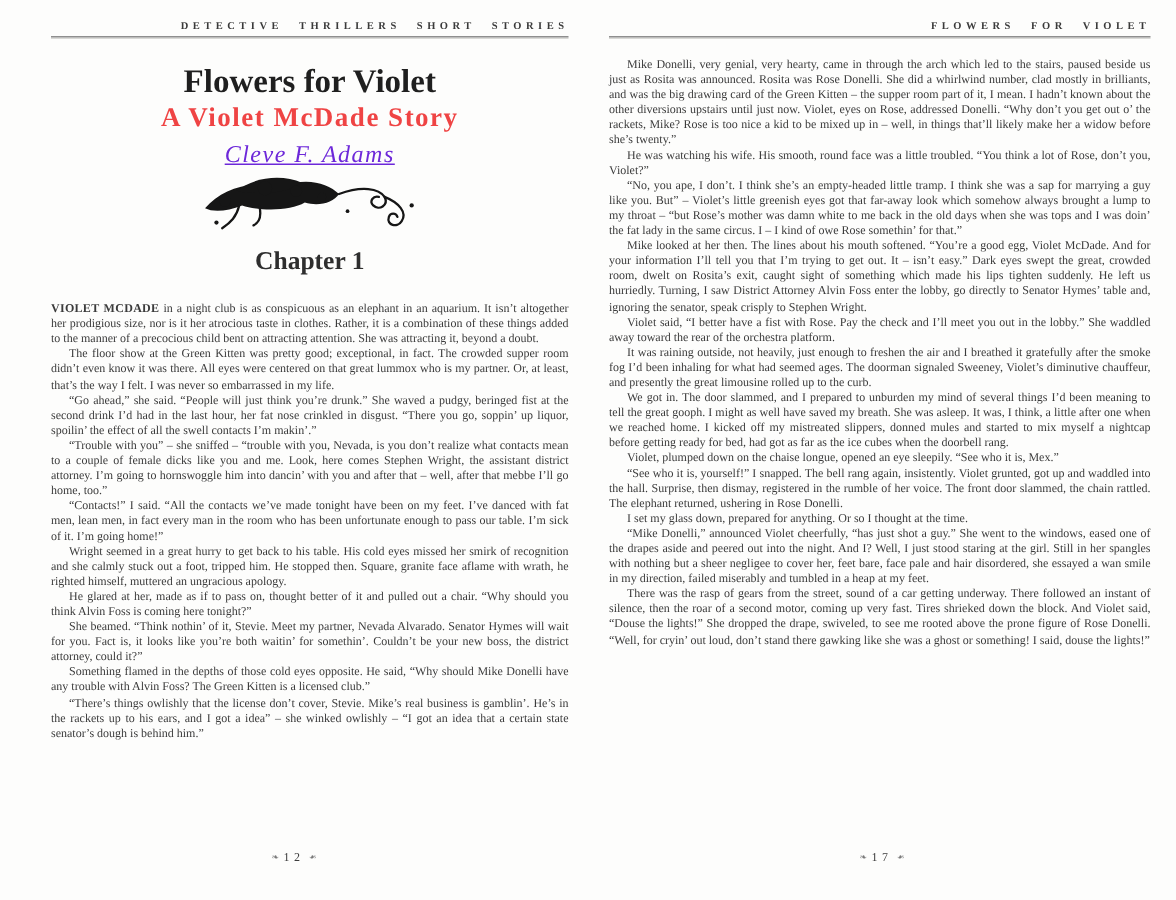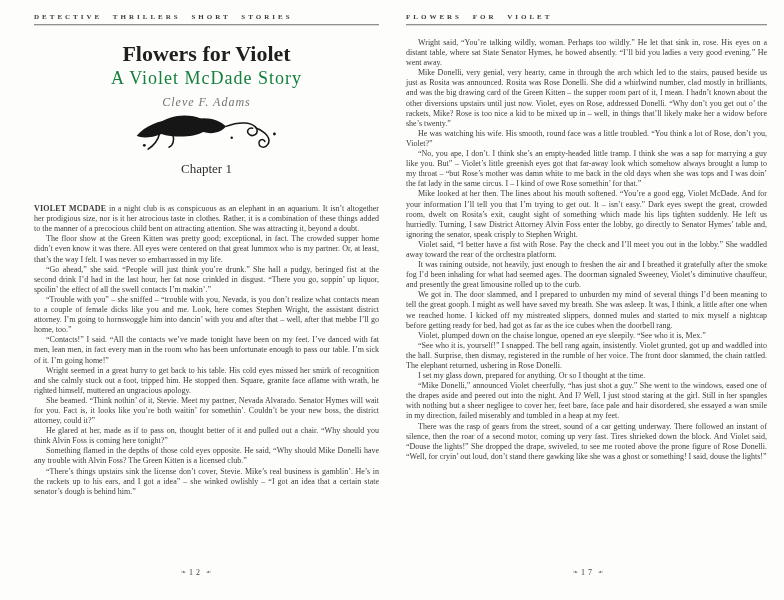--- a/index.html
+++ b/index.html
@@ -7,37 +7,37 @@
     width:784px;height:600px;background:#fdfdfc;overflow:hidden;
     font-family:"Liberation Serif","DejaVu Serif",serif;
     -webkit-font-smoothing:antialiased;
   }
   .spread{display:flex;width:784px;height:600px;}
   .page{position:relative;width:392px;height:600px;background:#fdfdfc;box-sizing:border-box;overflow:hidden;}
   .page-left{padding:0 13px 0 34px;}
   .page-right{padding:0 17px 0 14px;}
 
   
-  .running-head{padding-top:13px;text-align:left;}
+  .running-head{padding-top:13px;text-align:right;}
   .running-head .head-text{
     font-size:7px;font-weight:bold;color:#3a3a3a;
     letter-spacing:3px;word-spacing:6px;white-space:nowrap;
   }
   .head-rule{margin-top:3px;height:1px;background:#8f8f8f;box-shadow:0 1px 0 #d9d9d6;}
 
   
   .title-block{text-align:center;}
   .story-title{margin:16px 0 0 0;font-size:22px;line-height:1.15;font-weight:bold;color:#1f1f1f;}
-  .story-subtitle{margin:3px 0 0 0;font-size:18px;line-height:1.1;font-weight:normal;color:#15803d;letter-spacing:1px;}
-  .story-author{margin:6px 0 0 0;font-size:12px;font-style:italic;color:#737373;letter-spacing:1px;}
+  .story-subtitle{margin:3px 0 0 0;font-size:18px;line-height:1.1;font-weight:bold;color:#ef4444;letter-spacing:1px;}
+  .story-author{margin:6px 0 0 0;font-size:16px;font-style:italic;color:#6d28d9;letter-spacing:1px;text-decoration:underline;}
   .ornament-wrap{margin-top:3px;height:42px;}
-  .chapter-heading{margin:6px 0 0 0;font-size:13px;font-weight:normal;color:#2e2e2e;}
+  .chapter-heading{margin:6px 0 0 0;font-size:17px;font-weight:bold;color:#2e2e2e;}
 
   
-  .body-text{margin-top:27px;font-size:8px;line-height:10.1px;color:#3b3b3b;text-align:justify;}
+  .body-text{margin-top:17px;font-size:8px;line-height:10.1px;color:#3b3b3b;text-align:justify;}
   .page-right .body-text{margin-top:13px;}
   .body-text p{margin:0;text-indent:12px;}
   .body-text p.opening{text-indent:0;}
   .body-text b.lead{font-weight:bold;letter-spacing:0.2px;}
 
   
   .folio{position:absolute;bottom:21px;left:0;right:0;text-align:center;color:#555;}
   .folio .num{font-size:8px;letter-spacing:3px;color:#3c3c3c;}
   .folio .orn{font-size:6px;color:#7a7a7a;position:relative;top:-1px;padding:0 3px;}
   .folio .orn.flip{display:inline-block;transform:scaleX(-1);}
@@ -79,46 +79,45 @@
             <circle cx="151" cy="22" r="1.5"></circle>
           </g>
         </svg>
       </div>
       <h3 class="chapter-heading">Chapter 1</h3>
     </div>
 
     <div class="body-text">
       <p class="opening"><b class="lead">VIOLET MCDADE</b><span> in a night club is as conspicuous as an elephant in an aquarium. It isn’t altogether her prodigious size, nor is it her atrocious taste in clothes. Rather, it is a combination of these things added to the manner of a precocious child bent on attracting attention. She was attracting it, beyond a doubt.</span></p>
       <div>
-          <p>The floor show at the Green Kitten was pretty good; exceptional, in fact. The crowded supper home didn’t even know it was there. All eyes were centered on that great lummox who is my partner. Or, at least, that’s the way I felt. I was never so embarrassed in my life.</p>
-          <p>“Go ahead,” she said. “People will just think you’re drunk.” She hall a pudgy, beringed fist at the second drink I’d had in the last hour, her fat nose crinkled in disgust. “There you go, soppin’ up liquor, spoilin’ the effect of all the swell contacts I’m makin’.”</p>
+          <p>The floor show at the Green Kitten was pretty good; exceptional, in fact. The crowded supper room didn’t even know it was there. All eyes were centered on that great lummox who is my partner. Or, at least, that’s the way I felt. I was never so embarrassed in my life.</p>
+          <p>“Go ahead,” she said. “People will just think you’re drunk.” She waved a pudgy, beringed fist at the second drink I’d had in the last hour, her fat nose crinkled in disgust. “There you go, soppin’ up liquor, spoilin’ the effect of all the swell contacts I’m makin’.”</p>
           <p>“Trouble with you” – she sniffed – “trouble with you, Nevada, is you don’t realize what contacts mean to a couple of female dicks like you and me. Look, here comes Stephen Wright, the assistant district attorney. I’m going to hornswoggle him into dancin’ with you and after that – well, after that mebbe I’ll go home, too.”</p>
           <p>“Contacts!” I said. “All the contacts we’ve made tonight have been on my feet. I’ve danced with fat men, lean men, in fact every man in the room who has been unfortunate enough to pass our table. I’m sick of it. I’m going home!”</p>
           <p>Wright seemed in a great hurry to get back to his table. His cold eyes missed her smirk of recognition and she calmly stuck out a foot, tripped him. He stopped then. Square, granite face aflame with wrath, he righted himself, muttered an ungracious apology.</p>
+          <p>He glared at her, made as if to pass on, thought better of it and pulled out a chair. “Why should you think Alvin Foss is coming here tonight?”</p>
           <p>She beamed. “Think nothin’ of it, Stevie. Meet my partner, Nevada Alvarado. Senator Hymes will wait for you. Fact is, it looks like you’re both waitin’ for somethin’. Couldn’t be your new boss, the district attorney, could it?”</p>
-          <p>He glared at her, made as if to pass on, thought better of it and pulled out a chair. “Why should you think Alvin Foss is coming here tonight?”</p>
           <p>Something flamed in the depths of those cold eyes opposite. He said, “Why should Mike Donelli have any trouble with Alvin Foss? The Green Kitten is a licensed club.”</p>
-          <p>“There’s things upstairs sink the license don’t cover, Stevie. Mike’s real business is gamblin’. He’s in the rackets up to his ears, and I got a idea” – she winked owlishly – “I got an idea that a certain state senator’s dough is behind him.”</p>
+          <p>“There’s things owlishly that the license don’t cover, Stevie. Mike’s real business is gamblin’. He’s in the rackets up to his ears, and I got a idea” – she winked owlishly – “I got an idea that a certain state senator’s dough is behind him.”</p>
         </div>
     </div>
 
     <footer class="folio">
       <span class="orn">❧</span><span class="num">12</span><span class="orn flip">❧</span>
     </footer>
   </section>
 
   <section class="page page-right">
     <header class="running-head">
       <div class="head-text">FLOWERS FOR VIOLET</div>
       <div class="head-rule"></div>
     </header>
 
     <div class="body-text">
       <div>
-          <p>Wright said, “You’re talking wildly, woman. Perhaps too wildly.” He let that sink in, rose. His eyes on a distant table, where sat State Senator Hymes, he bowed absently. “I’ll bid you ladies a very good evening.” He went away.</p>
           <p>Mike Donelli, very genial, very hearty, came in through the arch which led to the stairs, paused beside us just as Rosita was announced. Rosita was Rose Donelli. She did a whirlwind number, clad mostly in brilliants, and was the big drawing card of the Green Kitten – the supper room part of it, I mean. I hadn’t known about the other diversions upstairs until just now. Violet, eyes on Rose, addressed Donelli. “Why don’t you get out o’ the rackets, Mike? Rose is too nice a kid to be mixed up in – well, in things that’ll likely make her a widow before she’s twenty.”</p>
           <p>He was watching his wife. His smooth, round face was a little troubled. “You think a lot of Rose, don’t you, Violet?”</p>
           <p>“No, you ape, I don’t. I think she’s an empty-headed little tramp. I think she was a sap for marrying a guy like you. But” – Violet’s little greenish eyes got that far-away look which somehow always brought a lump to my throat – “but Rose’s mother was damn white to me back in the old days when she was tops and I was doin’ the fat lady in the same circus. I – I kind of owe Rose somethin’ for that.”</p>
           <p>Mike looked at her then. The lines about his mouth softened. “You’re a good egg, Violet McDade. And for your information I’ll tell you that I’m trying to get out. It – isn’t easy.” Dark eyes swept the great, crowded room, dwelt on Rosita’s exit, caught sight of something which made his lips tighten suddenly. He left us hurriedly. Turning, I saw District Attorney Alvin Foss enter the lobby, go directly to Senator Hymes’ table and, ignoring the senator, speak crisply to Stephen Wright.</p>
           <p>Violet said, “I better have a fist with Rose. Pay the check and I’ll meet you out in the lobby.” She waddled away toward the rear of the orchestra platform.</p>
           <p>It was raining outside, not heavily, just enough to freshen the air and I breathed it gratefully after the smoke fog I’d been inhaling for what had seemed ages. The doorman signaled Sweeney, Violet’s diminutive chauffeur, and presently the great limousine rolled up to the curb.</p>
           <p>We got in. The door slammed, and I prepared to unburden my mind of several things I’d been meaning to tell the great gooph. I might as well have saved my breath. She was asleep. It was, I think, a little after one when we reached home. I kicked off my mistreated slippers, donned mules and started to mix myself a nightcap before getting ready for bed, had got as far as the ice cubes when the doorbell rang.</p>
           <p>Violet, plumped down on the chaise longue, opened an eye sleepily. “See who it is, Mex.”</p>
           <p>“See who it is, yourself!” I snapped. The bell rang again, insistently. Violet grunted, got up and waddled into the hall. Surprise, then dismay, registered in the rumble of her voice. The front door slammed, the chain rattled. The elephant returned, ushering in Rose Donelli.</p>
           <p>I set my glass down, prepared for anything. Or so I thought at the time.</p>

